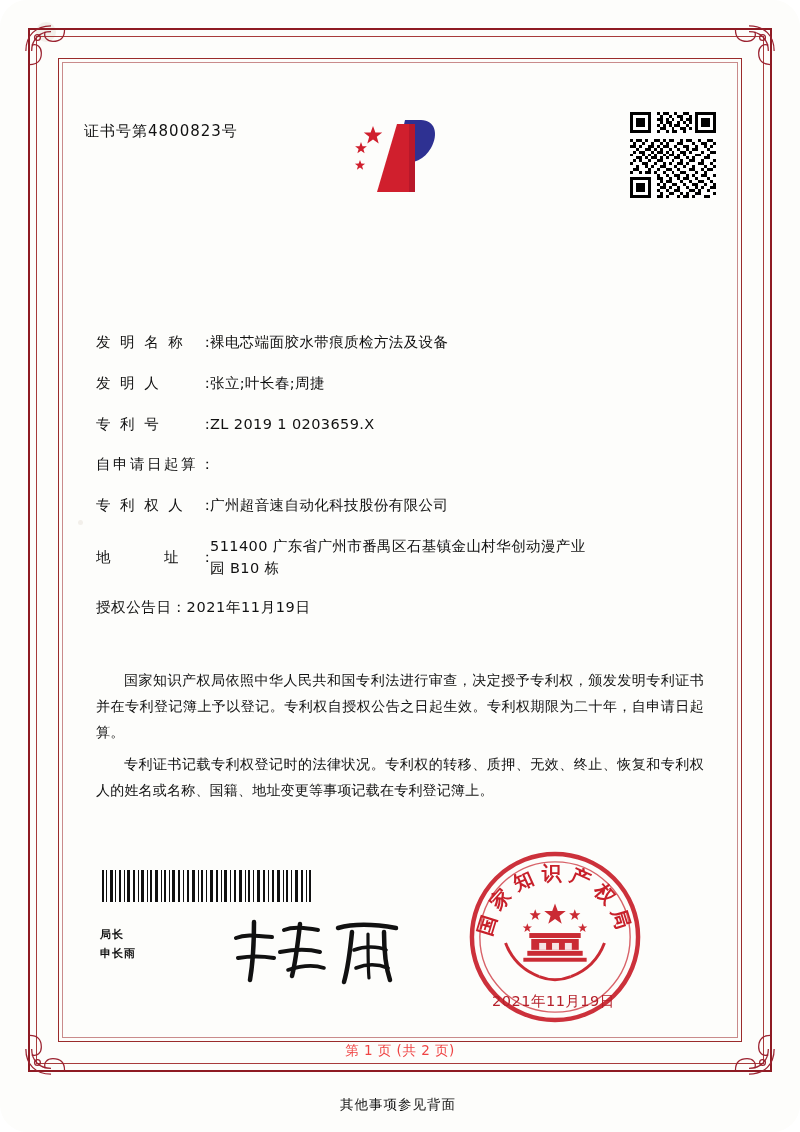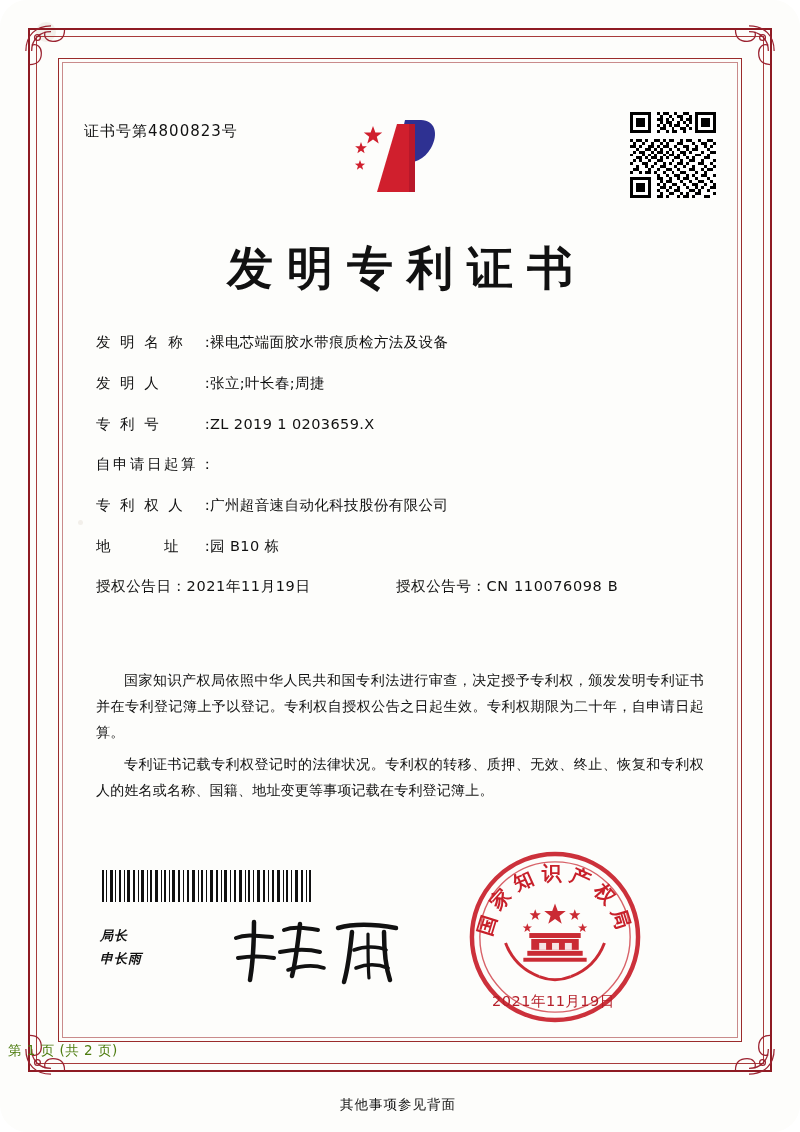--- a/index.html
+++ b/index.html
@@ -193,26 +193,25 @@
     width: 212px;
     height: 32px;
   }
   .barcode svg { display: block; width: 100%; height: 100%; }
 
   
   .sig-block {
     position: absolute;
     left: 100px;
     top: 925px;
-    font-size: 13px;
+    font-size: 11px;
     line-height: 1.75;
     font-weight: bold;
     color: #111;
     letter-spacing: 1px;
-    font-style: italic;
   }
   .sig-script {
     position: absolute;
     left: 228px;
     top: 912px;
     width: 200px;
     height: 80px;
     color: #111;
   }
   .sig-script svg { width: 100%; height: 100%; display: block; }
@@ -233,26 +232,26 @@
     top: 992px;
     font-size: 14.5px;
     color: #b5202a;
     letter-spacing: 0.5px;
     white-space: nowrap;
   }
 
   
   .page-num {
     position: absolute;
-    left: 8px;
+    left: 0;
     right: 0;
     top: 1042px;
-    text-align: left;
+    text-align: center;
     font-size: 13.5px;
-    color: #4d7c0f;
+    color: #ef4444;
     letter-spacing: 0.5px;
   }
   .footer-note {
     position: absolute;
     left: 0;
     right: 4px;
     top: 1096px;
     text-align: center;
     font-size: 13.5px;
     color: #111;
@@ -540,21 +539,20 @@
             <rect x="12" y="28" width="1" height="1"></rect>
             <rect x="16" y="28" width="1" height="1"></rect>
             <rect x="18" y="28" width="2" height="1"></rect>
             <rect x="21" y="28" width="1" height="1"></rect>
             <rect x="25" y="28" width="2" height="1"></rect>
         </g>
       </svg>
     </div>
   </div>
 
-  <div class="title">发明专利证书</div>
 
   <div class="fields">
 
     <div class="field-row">
       <span class="field-label">发 明 名 称</span>
       <span class="field-colon">：</span>
       <span class="field-value">裸电芯端面胶水带痕质检方法及设备</span>
     </div>
 
     <div class="field-row">
@@ -577,30 +575,28 @@
     <div class="field-row">
       <span class="field-label">专 利 权 人</span>
       <span class="field-colon">：</span>
       <span class="field-value">广州超音速自动化科技股份有限公司</span>
     </div>
 
     <div class="field-row">
       <span class="field-label">地　　　址</span>
       <span class="field-colon">：</span>
       <span class="field-value">
+        <span>511400 广东省广州市番禺区石基镇金山村华创动漫产业</span>
         <span class="line2">园 B10 栋</span>
       </span>
     </div>
 
     <div class="row-inline">
       <span class="seg1">
         <span>授权公告日</span><span>：</span><span>2021年11月19日</span>
-      </span>
-      <span class="seg2">
-        <span>授权公告号</span><span>：</span><span>CN 110076098 B</span>
       </span>
     </div>
 
   </div>
 
   <div class="paras">
     <p>国家知识产权局依照中华人民共和国专利法进行审查，决定授予专利权，颁发发明专利证书并在专利登记簿上予以登记。专利权自授权公告之日起生效。专利权期限为二十年，自申请日起算。</p>
     <p>专利证书记载专利权登记时的法律状况。专利权的转移、质押、无效、终止、恢复和专利权人的姓名或名称、国籍、地址变更等事项记载在专利登记簿上。</p>
   </div>
 

